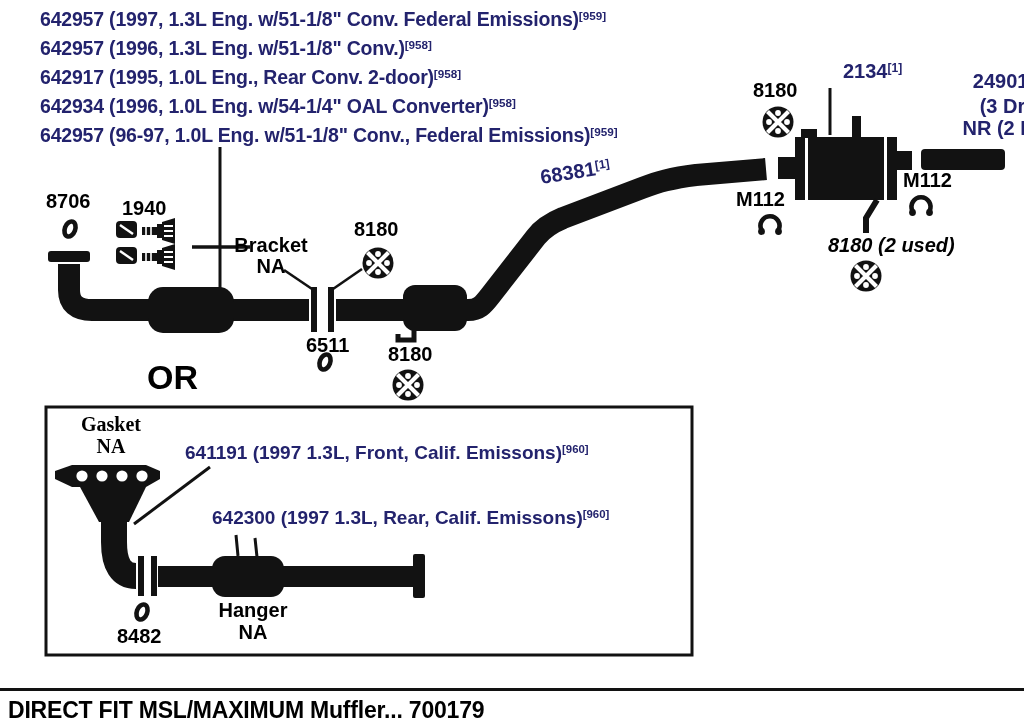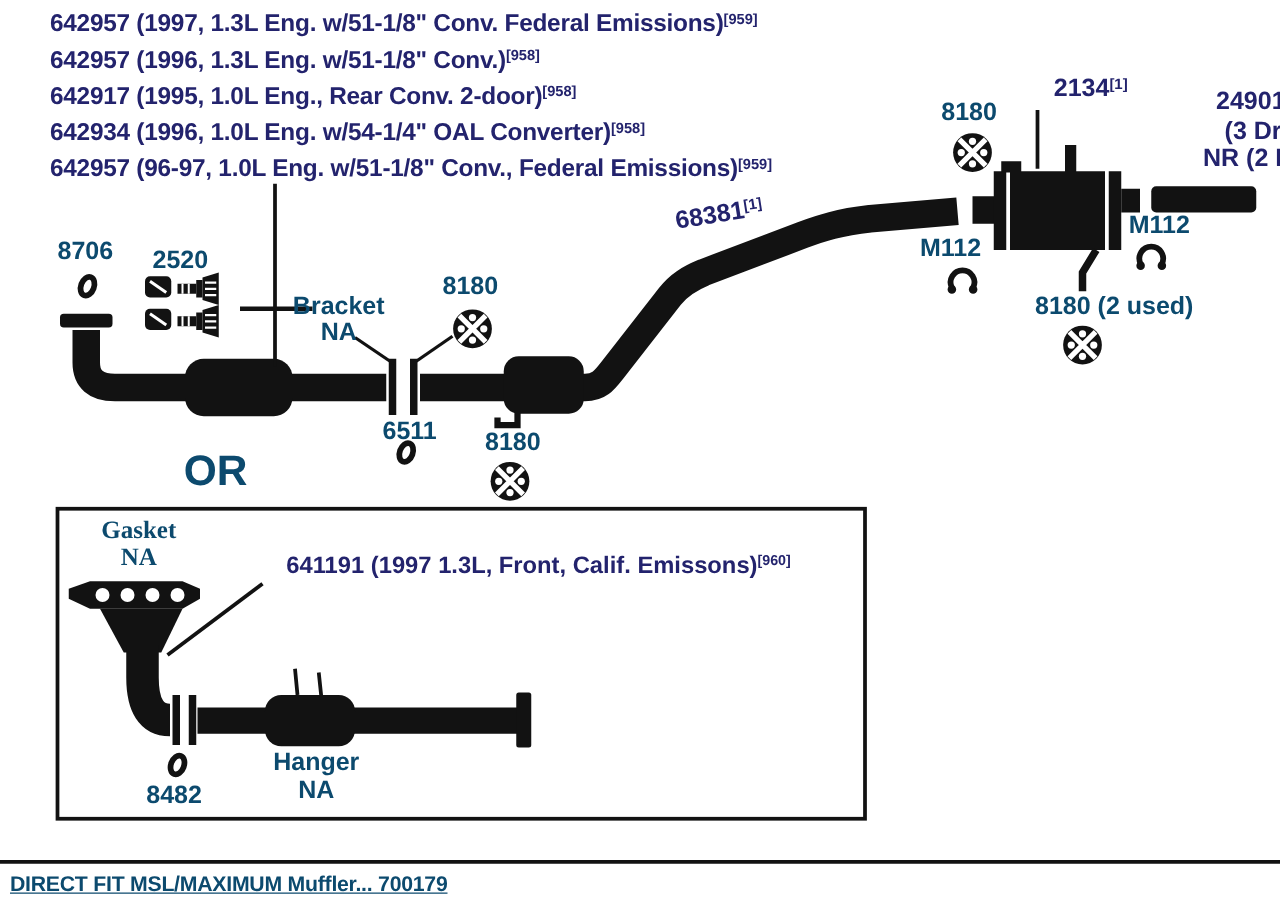--- a/index.html
+++ b/index.html
@@ -1,27 +1,27 @@
 <!DOCTYPE html>
 <html><head>
 <meta charset="utf-8">
 <style>
   html,body{margin:0;padding:0;background:#fff;}
   .page{position:relative;width:1024px;height:725px;background:#ffffff;overflow:hidden;
         font-family:"Liberation Sans",sans-serif;font-weight:bold;}
   svg.art{position:absolute;left:0;top:0;}
-  .lbl{position:absolute;white-space:nowrap;color:#0c4a6e;font-size:20px;line-height:1;}
+  .lbl{position:absolute;white-space:nowrap;color:#000000;font-size:20px;line-height:1;}
   .navy{color:#23236d;}
   .hdr{position:absolute;left:40px;top:6px;color:#23236d;font-size:19.5px;line-height:27px;letter-spacing:-0.2px;}
   .sup{font-size:60%;position:relative;top:-0.5em;letter-spacing:0;}
   .cblock{text-align:center;line-height:21px;}
   .rot{transform:rotate(-9deg);transform-origin:left bottom;}
   .or{font-size:34px;}
-  .cap{font-size:17px;letter-spacing:-0.2px;text-decoration:underline;}
-  .f19{font-size:19px;margin-left:44px;}
+  .cap{font-size:23px;letter-spacing:-0.2px;}
+  .f19{font-size:19px;}
 </style>
 </head>
 <body>
 
 <div class="page">
 
   <svg class="art" width="1024" height="725" viewBox="0 0 1024 725">
     <defs>
       <g id="xg">
         <circle r="15.5" fill="#121212"></circle>
@@ -134,21 +134,21 @@
 
   <div class="hdr">
     <div><span>642957 (1997, 1.3L Eng. w/51-1/8" Conv. Federal Emissions)</span><span class="sup">[959]</span></div>
     <div><span>642957 (1996, 1.3L Eng. w/51-1/8" Conv.)</span><span class="sup">[958]</span></div>
     <div><span>642917 (1995, 1.0L Eng., Rear Conv. 2-door)</span><span class="sup">[958]</span></div>
     <div><span>642934 (1996, 1.0L Eng. w/54-1/4" OAL Converter)</span><span class="sup">[958]</span></div>
     <div><span>642957 (96-97, 1.0L Eng. w/51-1/8" Conv., Federal Emissions)</span><span class="sup">[959]</span></div>
   </div>
 
   <div class="lbl" style="left:46px;top:191px;">8706</div>
-  <div class="lbl" style="left:122px;top:198px;">2520</div>
+  <div class="lbl" style="left:122px;top:198px;">1940</div>
 
   <div class="lbl cblock" style="left:223px;top:235px;width:96px;">
     <div>Bracket</div>
     <div>NA</div>
   </div>
 
   <div class="lbl" style="left:354px;top:219px;">8180</div>
   <div class="lbl" style="left:306px;top:335px;">6511</div>
   <div class="lbl" style="left:388px;top:344px;">8180</div>
 
@@ -163,32 +163,35 @@
     <span>2134</span><span class="sup">[1]</span>
   </div>
 
   <div class="lbl navy cblock" style="left:952px;top:70px;width:112px;line-height:22px;">
     <div><span>24901</span><span class="sup">[1]</span></div>
     <div>(3 Dr.)</div>
     <div>NR (2 Dr.)</div>
   </div>
 
   <div class="lbl" style="left:903px;top:170px;">M112</div>
-  <div class="lbl" style="left:828px;top:235px;">8180 (2 used)</div>
+  <div class="lbl" style="left:828px;top:235px;font-style:italic;">8180 (2 used)</div>
 
   <div class="lbl or" style="left:147px;top:360px;">OR</div>
 
   <div class="lbl cblock" style="left:55px;top:413px;width:112px;line-height:22px;font-family:Liberation Serif, serif;">
     <div>Gasket</div>
     <div>NA</div>
   </div>
 
   <div class="lbl navy f19" style="left:185px;top:443px;">
     <span>641191 (1997 1.3L, Front, Calif. Emissons)</span><span class="sup">[960]</span>
   </div>
+  <div class="lbl navy f19" style="left:212px;top:508px;">
+    <span>642300 (1997 1.3L, Rear, Calif. Emissons)</span><span class="sup">[960]</span>
+  </div>
 
   <div class="lbl" style="left:117px;top:626px;">8482</div>
 
   <div class="lbl cblock" style="left:204px;top:599px;width:98px;line-height:22px;">
     <div>Hanger</div>
     <div>NA</div>
   </div>
 
   <div class="lbl cap" style="left:8px;top:699px;">DIRECT FIT MSL/MAXIMUM Muffler... 700179</div>
 

